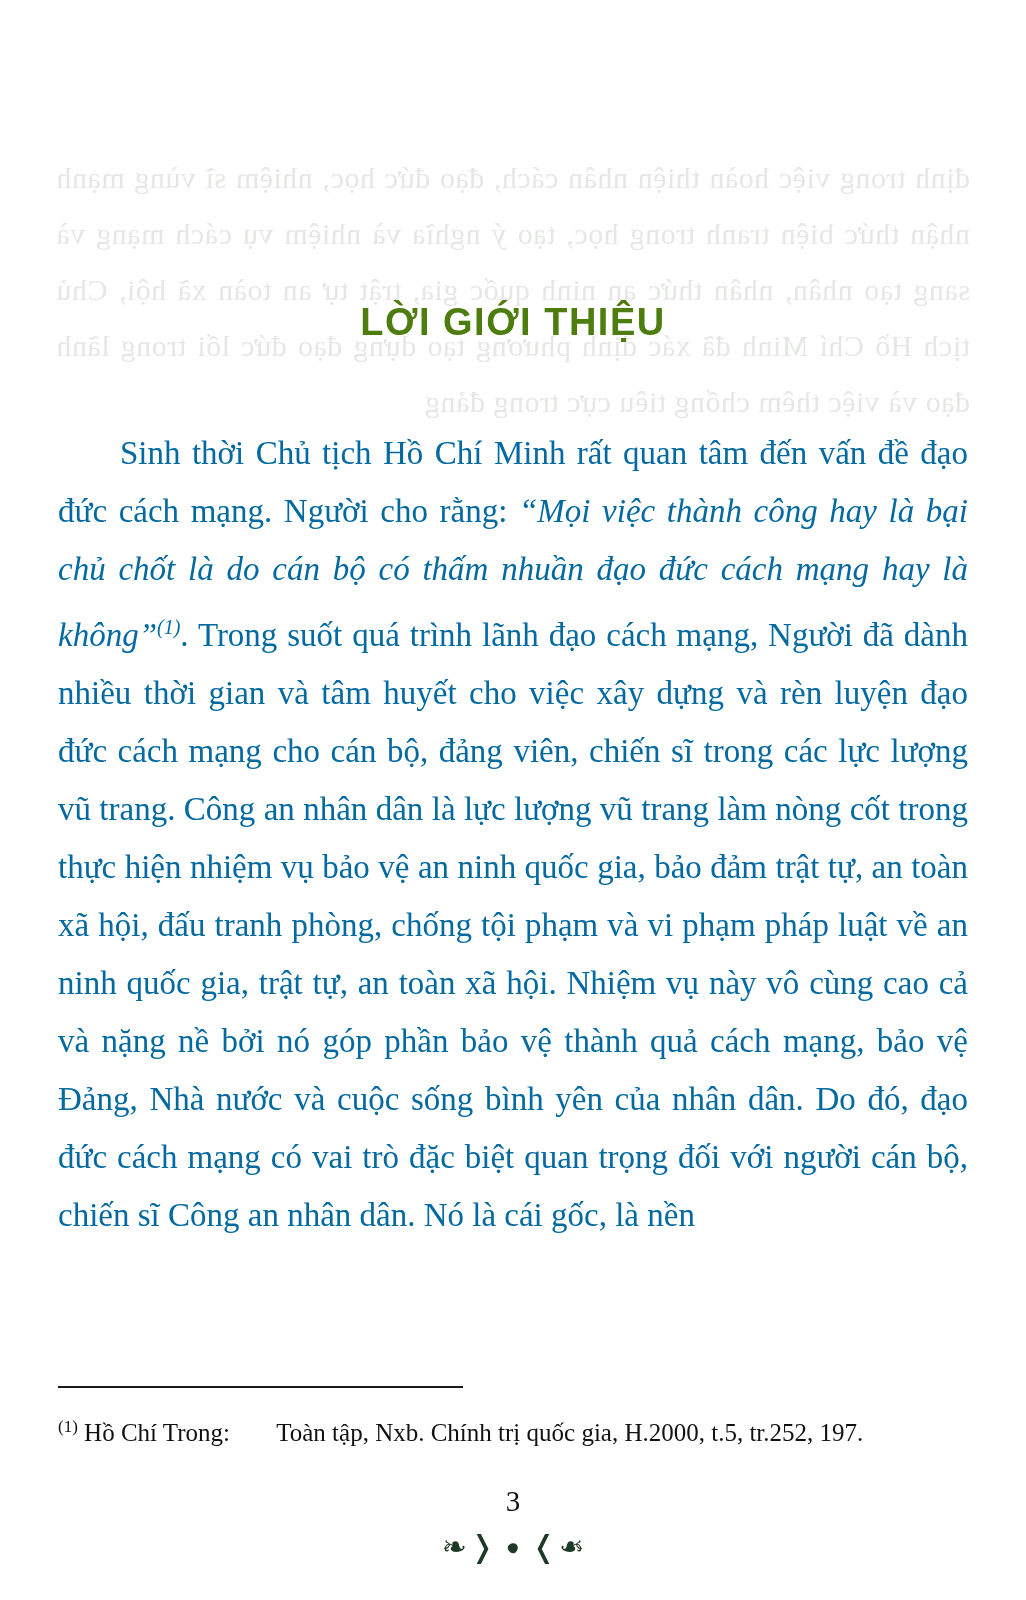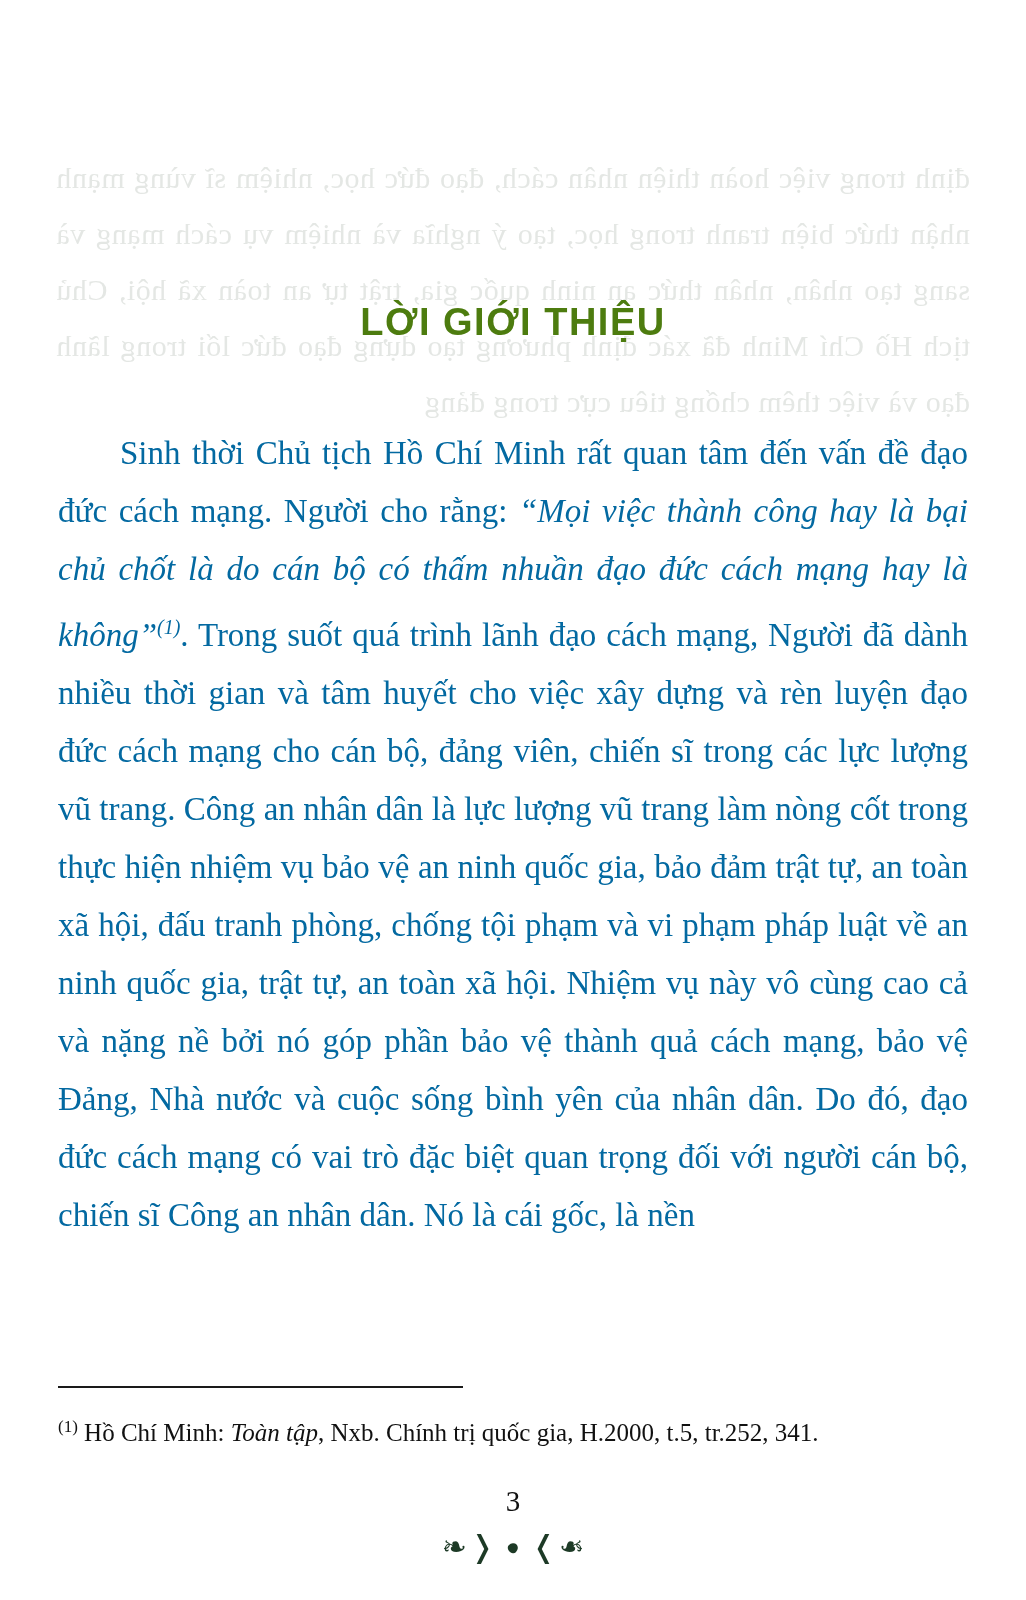--- a/index.html
+++ b/index.html
@@ -97,21 +97,21 @@
     line-height: 34px;
     color: #111111;
   }
 
   .footnote .fn-num {
     font-size: 17px;
     vertical-align: super;
   }
 
   .footnote .it {
-    font-style: italic;
+    margin-left: 40px;
   }
 
   .page-number {
     position: absolute;
     left: 0;
     right: 0;
     bottom: 82px;
     text-align: center;
     font-size: 29px;
     color: #111;
@@ -153,21 +153,21 @@
 
   <h1 class="chapter-title">LỜI GIỚI THIỆU</h1>
 
   <div class="body-text">
     <span class="indent"></span><span>Sinh thời Chủ tịch Hồ Chí Minh rất quan tâm đến vấn đề đạo đức cách mạng. Người cho rằng: </span><span class="quote">“Mọi việc thành công hay là bại chủ chốt là do cán bộ có thấm nhuần đạo đức cách mạng hay là không”</span><span class="fn-ref">(1)</span><span>. Trong suốt quá trình lãnh đạo cách mạng, Người đã dành nhiều thời gian và tâm huyết cho việc xây dựng và rèn luyện đạo đức cách mạng cho cán bộ, đảng viên, chiến sĩ trong các lực lượng vũ trang. Công an nhân dân là lực lượng vũ trang làm nòng cốt trong thực hiện nhiệm vụ bảo vệ an ninh quốc gia, bảo đảm trật tự, an toàn xã hội, đấu tranh phòng, chống tội phạm và vi phạm pháp luật về an ninh quốc gia, trật tự, an toàn xã hội. Nhiệm vụ này vô cùng cao cả và nặng nề bởi nó góp phần bảo vệ thành quả cách mạng, bảo vệ Đảng, Nhà nước và cuộc sống bình yên của nhân dân. Do đó, đạo đức cách mạng có vai trò đặc biệt quan trọng đối với người cán bộ, chiến sĩ Công an nhân dân. Nó là cái gốc, là nền</span>
   </div>
 
   <div class="footnote-wrap">
     <div class="footnote-rule"></div>
     <div class="footnote">
-      <span class="fn-num">(1)</span><span> Hồ Chí Minh: </span><span class="it">Toàn tập</span><span>, Nxb. Chính trị quốc gia, H.2000, t.5, tr.252, 341.</span>
+      <span class="fn-num">(1)</span><span> Hồ Chí Trong: </span><span class="it">Toàn tập</span><span>, Nxb. Chính trị quốc gia, H.2000, t.5, tr.252, 197.</span>
     </div>
   </div>
 
   <div class="page-number">3</div>
 
   <div class="ornament">
     <span class="orn-right">❧❭</span><span class="orn-dot"></span><span class="orn-left">❧❭</span>
   </div>
 
 </div>

